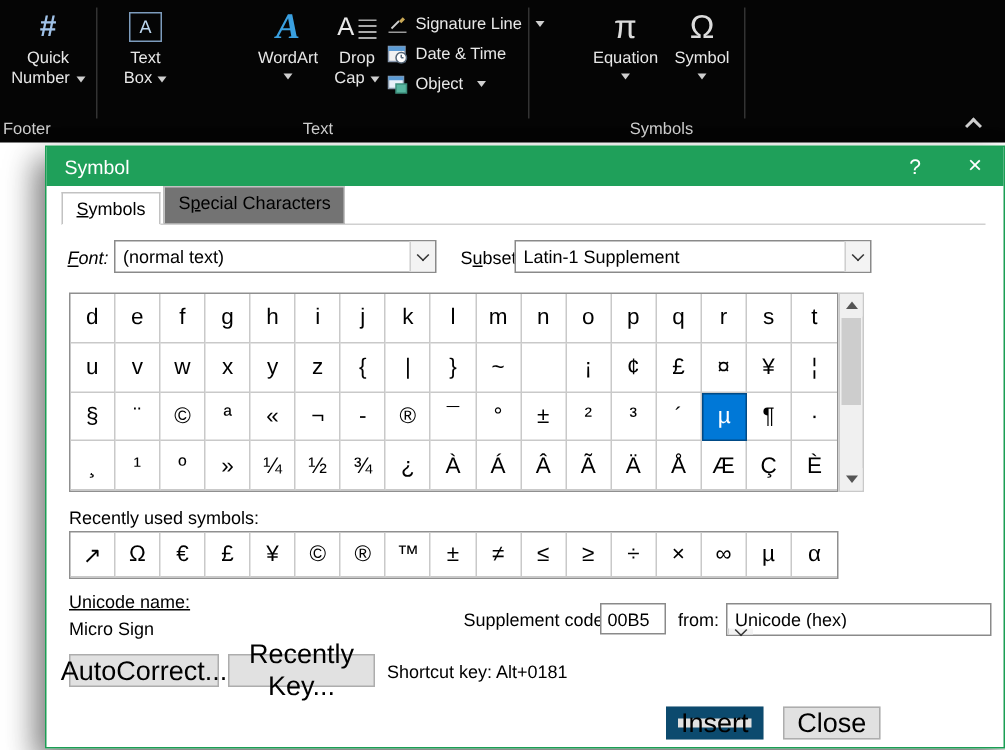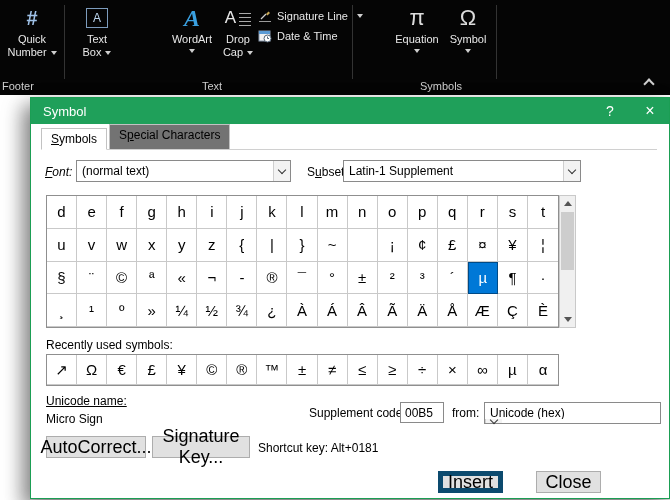--- a/index.html
+++ b/index.html
@@ -57,21 +57,21 @@
   .sbtn.up { top:0; } .sbtn.down { bottom:0; }
   .tri-up { width:0; height:0; border-left:4px solid transparent; border-right:4px solid transparent; border-bottom:5px solid #555; }
   .tri-down { width:0; height:0; border-left:4px solid transparent; border-right:4px solid transparent; border-top:5px solid #555; }
   .thumb { position:absolute; left:1px; right:1px; top:16px; height:58px; background:#cdcdcd; }
 
   .recent-row { position:absolute; left:15px; top:256px; width:513px; height:32px; border:1px solid #8f8f8f; background:#fff; display:grid; grid-template-columns:repeat(17,1fr); }
   .recent-row .gcell:nth-child(17n) { border-right:none; }
 
   .textbox { position:absolute; height:21px; border:1px solid #8a8a8a; font-size:12px; padding:2px 4px; font-family:inherit; background:#fff; }
   .btn { position:absolute; height:22px; background:#e1e1e1; border:1px solid #adadad; font-size:18px; font-family:inherit; color:#000000; display:flex; align-items:center; justify-content:center; cursor:default; }
-  .btn.default { border:5px solid #0c4a6e; }
+  .btn.default { border:8px solid #0c4a6e;margin-left:6px; }
   u { text-decoration:underline; }
 </style>
 </head>
 <body>
 
 <div class="ribbon">
 
   <div class="rbtn" style="left:4px; width:56px;">
     <div class="iconbox">
         <span class="icon-hash">#</span>
@@ -133,20 +133,29 @@
     <svg width="14" height="14" viewBox="0 0 14 14">
       <rect x="1" y="2" width="11" height="10" fill="#f2f2f2" stroke="#8a9ab0"></rect>
       <rect x="1" y="2" width="11" height="3" fill="#5b9bd5"></rect>
       <circle cx="9.5" cy="9.5" r="3.5" fill="#ffffff" stroke="#556677"></circle>
       <line x1="9.5" y1="9.5" x2="9.5" y2="7.5" stroke="#556677"></line>
       <line x1="9.5" y1="9.5" x2="11" y2="9.5" stroke="#556677"></line>
     </svg>
     <span>Date &amp; Time</span>
   </div>
 
+  <div class="smallbtn" style="top:47px;">
+    <svg width="14" height="14" viewBox="0 0 14 14">
+      <rect x="1" y="2" width="10" height="8" fill="#e8f0f8" stroke="#8899aa"></rect>
+      <rect x="1" y="2" width="10" height="2.5" fill="#5b9bd5"></rect>
+      <rect x="6" y="7" width="7" height="6" fill="#58b6a0" stroke="#3d8f7c"></rect>
+    </svg>
+    <span>Object</span>
+    <span class="caret"></span>
+  </div>
 
   <div class="vdiv" style="left:352px;"></div>
 
   <div class="rbtn" style="left:390px; width:54px;">
     <div class="iconbox">
         <span class="big-glyph">π</span>
       </div>
     <div class="l">Equation</div>
     <span class="caret solo"></span>
   </div>
@@ -306,18 +315,18 @@
   <input class="textbox" style="left: 369px; top: 304px; width: 44px;" value="00B5">
   <div class="lbl" style="left:421px; top:308px;">from:</div>
   <div class="combo" style="left:453px; top:304px; width:177px;flex-direction:column;">
     <span class="val">Unicode (hex)</span>
     <span class="arrowbox">
         <i class="chev"></i>
       </span>
   </div>
 
   <button class="btn" style="left:15px; top:338px; width:100px;">AutoCorrect...</button>
-  <button class="btn" style="left:121px; top:338px; width:98px;">Signature Key...</button>
+  <button class="btn" style="left:121px; top:338px; width:98px;">Recently Key...</button>
   <div class="lbl" style="left:227px; top:343px;">Shortcut key: Alt+0181</div>
 
   <button class="btn default" style="left:407px; top:373px; width:65px;">Insert</button>
-  <button class="btn" style="left:505px; top:373px; width:65px;">Close</button>
+  <button class="btn" style="left:491px; top:373px; width:65px;">Close</button>
 </div>
 
 </body></html>

